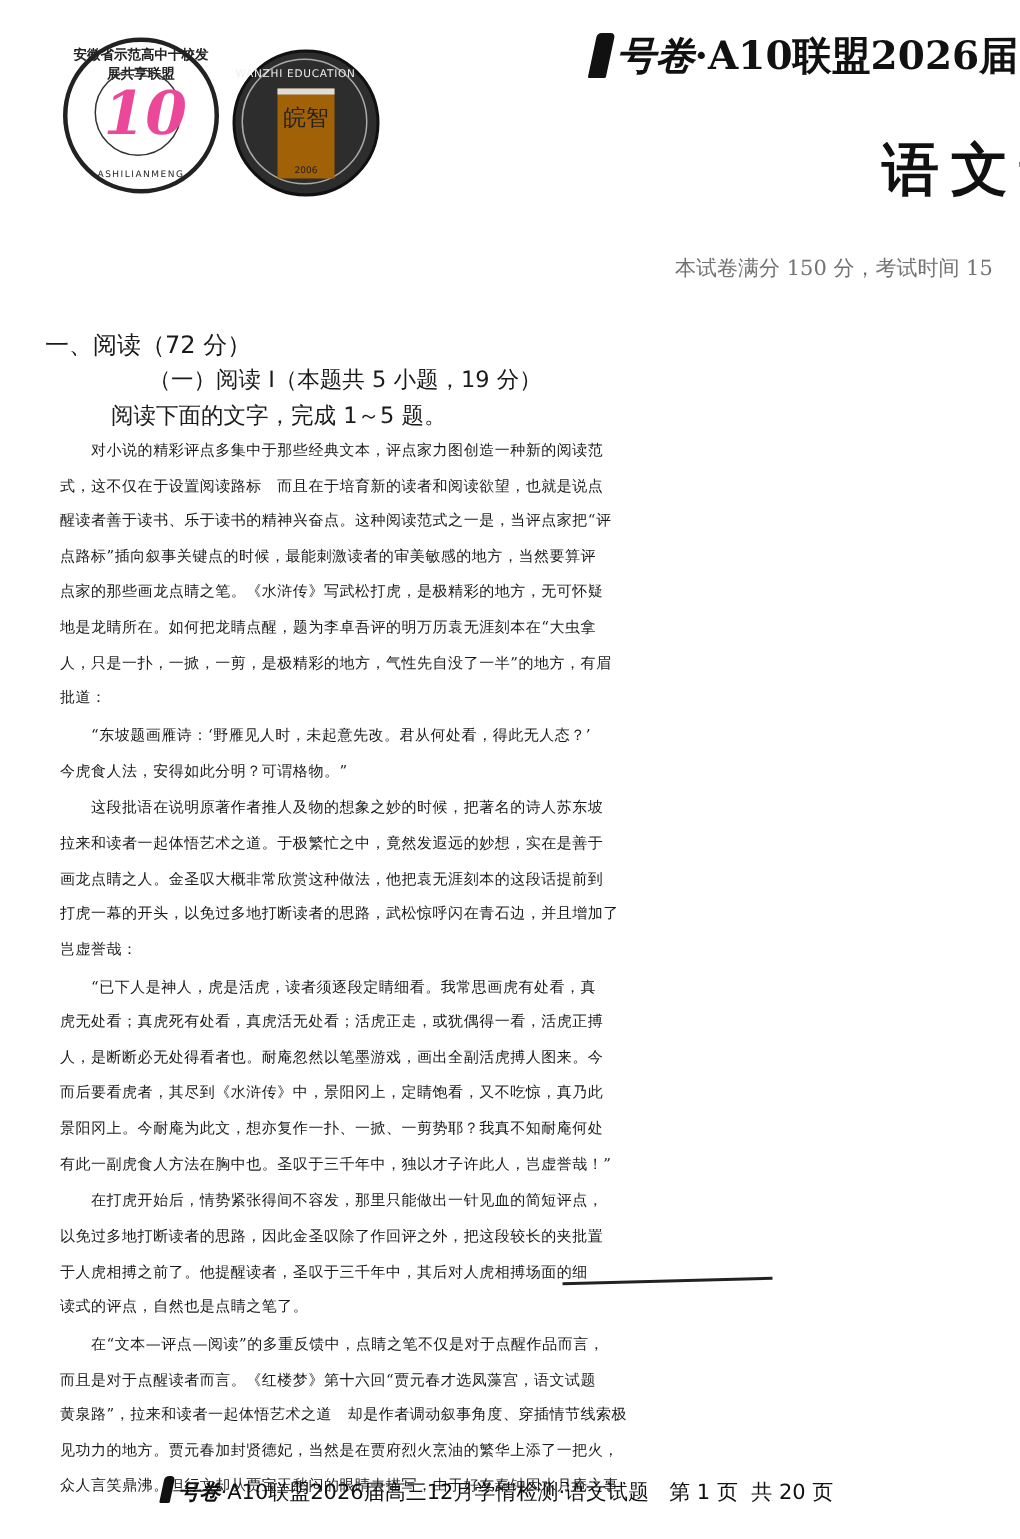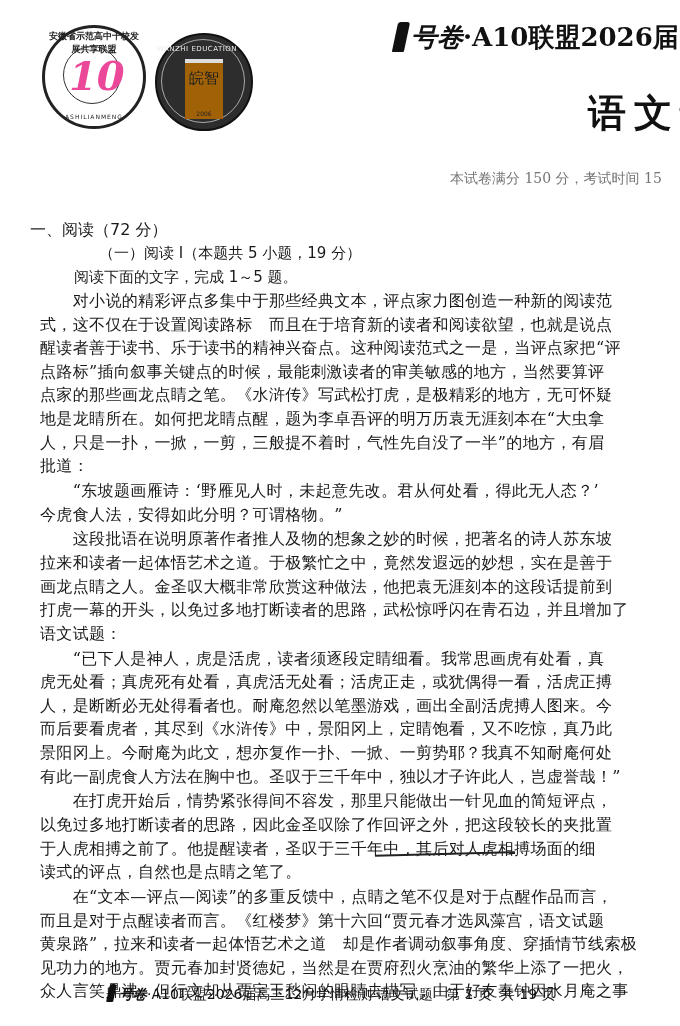--- a/index.html
+++ b/index.html
@@ -60,21 +60,21 @@
   .brand-script { font-style: italic; font-family: "DejaVu Serif", serif; }
   .subject-title {
     position: absolute; left: 588px; top: 88px; font-size: 38px; font-weight: bold; letter-spacing: 8px;
     white-space: nowrap; color:#111;
   }
   .exam-info {
     position: absolute; left: 450px; top: 170px; font-size: 14px; white-space: nowrap; color:#737373;
   }
   .content { position: absolute; left: 30px; top: 218px; width: 620px; font-size: 15.5px; line-height: 23.6px; }
   .section-h { font-family: "DejaVu Sans", sans-serif; font-size: 15px; position:absolute; white-space:nowrap;text-align:right; }
-  .line { position:absolute; left: 0; white-space: nowrap; font-size: 16px; letter-spacing: 0.35px; }
+  .line { position:absolute; left: 0; white-space: nowrap; font-size: 10px; letter-spacing: 0.35px; }
   .footer {
     position: absolute; left: 108px; top: 984px; font-size: 14px; white-space: nowrap;
     font-family: "DejaVu Sans", sans-serif; color:#111;
   }
   .footer .brush { width:7px; height:18px; vertical-align:-3px; }
 </style>
 </head>
 <body>
 
 <div class="logo logo-left">
@@ -104,29 +104,29 @@
   <div class="section-h" style="top:24px; left:42px;margin-left:27px;">（一）阅读 I（本题共 5 小题，19 分）</div>
   <div class="section-h" style="top:48px; left:44px;">阅读下面的文字，完成 1～5 题。</div>
 
   <div id="passage" style="position:absolute; left:10px; top:71px;">
     <div class="line" style="top:0px">　　对小说的精彩评点多集中于那些经典文本，评点家力图创造一种新的阅读范</div>
     <div class="line" style="top:23.6px">式，这不仅在于设置阅读路标　而且在于培育新的读者和阅读欲望，也就是说点</div>
     <div class="line" style="top:47.2px">醒读者善于读书、乐于读书的精神兴奋点。这种阅读范式之一是，当评点家把“评</div>
     <div class="line" style="top:70.8px">点路标”插向叙事关键点的时候，最能刺激读者的审美敏感的地方，当然要算评</div>
     <div class="line" style="top:94.4px">点家的那些画龙点睛之笔。《水浒传》写武松打虎，是极精彩的地方，无可怀疑</div>
     <div class="line" style="top:118px">地是龙睛所在。如何把龙睛点醒，题为李卓吾评的明万历袁无涯刻本在“大虫拿</div>
-    <div class="line" style="top:141.6px">人，只是一扑，一掀，一剪，三般提不着时，气性先自没了一半”的地方，有眉</div>
+    <div class="line" style="top:141.6px">人，只是一扑，一掀，一剪，是极精彩的地方，气性先自没了一半”的地方，有眉</div>
     <div class="line" style="top:165.2px">批道：</div>
     <div class="line" style="top:190px">　　“东坡题画雁诗：‘野雁见人时，未起意先改。君从何处看，得此无人态？’</div>
     <div class="line" style="top:213.6px">今虎食人法，安得如此分明？可谓格物。”</div>
     <div class="line" style="top:238.4px">　　这段批语在说明原著作者推人及物的想象之妙的时候，把著名的诗人苏东坡</div>
     <div class="line" style="top:262px">拉来和读者一起体悟艺术之道。于极繁忙之中，竟然发遐远的妙想，实在是善于</div>
     <div class="line" style="top:285.6px">画龙点睛之人。金圣叹大概非常欣赏这种做法，他把袁无涯刻本的这段话提前到</div>
     <div class="line" style="top:309.2px">打虎一幕的开头，以免过多地打断读者的思路，武松惊呼闪在青石边，并且增加了</div>
-    <div class="line" style="top:332.8px">语文试题：</div>
+    <div class="line" style="top:332.8px">岂虚誉哉：</div>
     <div class="line" style="top:357.6px">　　“已下人是神人，虎是活虎，读者须逐段定睛细看。我常思画虎有处看，真</div>
     <div class="line" style="top:381.2px">虎无处看；真虎死有处看，真虎活无处看；活虎正走，或犹偶得一看，活虎正搏</div>
     <div class="line" style="top:404.8px">人，是断断必无处得看者也。耐庵忽然以笔墨游戏，画出全副活虎搏人图来。今</div>
     <div class="line" style="top:428.4px">而后要看虎者，其尽到《水浒传》中，景阳冈上，定睛饱看，又不吃惊，真乃此</div>
     <div class="line" style="top:452px">景阳冈上。今耐庵为此文，想亦复作一扑、一掀、一剪势耶？我真不知耐庵何处</div>
     <div class="line" style="top:475.6px">有此一副虎食人方法在胸中也。圣叹于三千年中，独以才子许此人，岂虚誉哉！”</div>
     <div class="line" style="top:500.4px">　　在打虎开始后，情势紧张得间不容发，那里只能做出一针见血的简短评点，</div>
     <div class="line" style="top:524px">以免过多地打断读者的思路，因此金圣叹除了作回评之外，把这段较长的夹批置</div>
     <div class="line" style="top:547.6px">于人虎相搏之前了。他提醒读者，圣叹于三千年中，其后对人虎相搏场面的细</div>
     <div class="line" style="top:571.2px">读式的评点，自然也是点睛之笔了。</div>
@@ -134,14 +134,14 @@
     <div class="line" style="top:619.6px">而且是对于点醒读者而言。《红楼梦》第十六回“贾元春才选凤藻宫，语文试题</div>
     <div class="line" style="top:643.2px">黄泉路”，拉来和读者一起体悟艺术之道　却是作者调动叙事角度、穿插情节线索极</div>
     <div class="line" style="top:666.8px">见功力的地方。贾元春加封贤德妃，当然是在贾府烈火烹油的繁华上添了一把火，</div>
     <div class="line" style="top:690.4px">众人言笑鼎沸。但行文却从贾宝玉愁闷的眼睛去描写，由于好友秦钟因水月庵之事</div>
   </div>
 
   <div style="position:absolute; left:345px; top:635px; width:140px; height:2px; background:#222; transform:rotate(-1.5deg);"></div>
 </div>
 
 <div class="footer">
-  <span class="brush"></span><span style="font-style:italic; font-family:'DejaVu Serif',serif; font-weight:bold;">号卷</span><span>·A10联盟2026届高三12月学情检测·语文试题</span>&nbsp;&nbsp;&nbsp;<span>第 1 页</span>&nbsp;&nbsp;<span>共 19 页</span>
+  <span class="brush"></span><span style="font-style:italic; font-family:'DejaVu Serif',serif; font-weight:bold;">号卷</span><span>·A10联盟2026届高三12月学情检测·语文试题</span>&nbsp;&nbsp;&nbsp;<span>第 1 页</span>&nbsp;&nbsp;<span>共 20 页</span>
 </div>
 
 </body></html>

